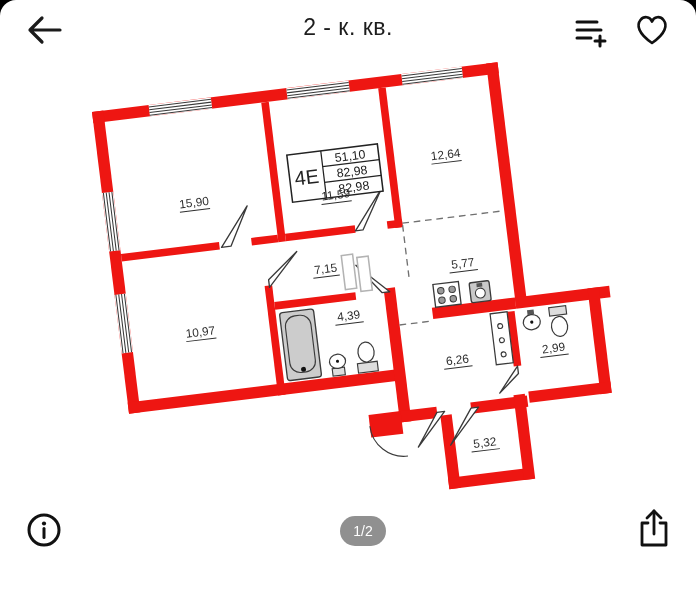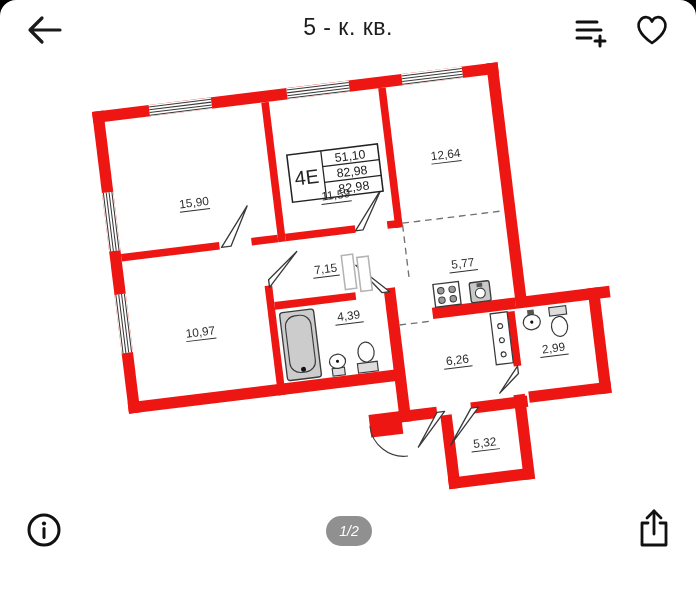--- a/index.html
+++ b/index.html
@@ -12,23 +12,23 @@
   .icon-btn{background:none;border:none;padding:0;cursor:pointer;display:flex;
             align-items:center;justify-content:center;}
   .back-btn{position:absolute;left:22px;top:9px;width:44px;height:42px;}
   .title{position:absolute;left:0;right:0;top:14px;text-align:center;
          font-size:23px;color:#1d1d1d;letter-spacing:.5px;}
   .list-btn{position:absolute;left:571px;top:12px;width:38px;height:38px;}
   .fav-btn{position:absolute;left:632px;top:10px;width:40px;height:40px;}
   
   .bottombar{position:absolute;left:0;top:498px;right:0;height:102px;z-index:5;}
   .info-btn{position:absolute;left:24px;top:12px;width:40px;height:40px;}
-  .page-pill{position:absolute;left:326px;top:18px;width:46px;height:30px;
+  .page-pill{position:absolute;left:340px;top:18px;width:46px;height:30px;
              background:rgba(125,125,125,.85);border-radius:15px;color:#fff;
-             font-size:14px;display:flex;align-items:center;justify-content:center;font-style:italic;}
+             font-size:14px;display:flex;align-items:center;justify-content:center;}
   .share-btn{position:absolute;left:634px;top:8px;width:40px;height:44px;}
   
   .plan-svg{position:absolute;left:0;top:0;z-index:1;}
   .area-label{font-size:12.5px;fill:#2e2e2e;}
   .tbl-num{font-size:13px;fill:#222;}
   .tbl-type{font-size:21px;fill:#222;}
   text{font-family:"Liberation Sans",sans-serif;}
 </style>
 </head>
 <body>
@@ -180,21 +180,21 @@
       </g>
     </g>
   </svg>
 
   <div class="topbar">
     <button class="icon-btn back-btn">
       <svg width="44" height="42" viewBox="0 0 44 42">
         <path d="M38,21 H8 M8,21 L20,9 M8,21 L20,33" fill="none" stroke="#1b1b1b" stroke-width="3.2" stroke-linecap="round" stroke-linejoin="round"></path>
       </svg>
     </button>
-    <div class="title">5 - к. кв.</div>
+    <div class="title">2 - к. кв.</div>
     <button class="icon-btn list-btn">
       <svg width="38" height="38" viewBox="0 0 38 38">
         <path d="M6,10 H26 M6,18 H30 M6,26 H20" fill="none" stroke="#111" stroke-width="3" stroke-linecap="round"></path>
         <path d="M24,29 H34 M29,24 V34" fill="none" stroke="#111" stroke-width="3" stroke-linecap="round"></path>
       </svg>
     </button>
     <button class="icon-btn fav-btn">
       <svg width="40" height="40" viewBox="0 0 40 40">
         <path d="M20,33 C6,23.5 4.5,15 8.5,10 C12,5.7 18,6.5 20,11.5 C22,6.5 28,5.7 31.5,10 C35.5,15 34,23.5 20,33 Z" fill="none" stroke="#111" stroke-width="2.7" stroke-linejoin="round"></path>
       </svg>

